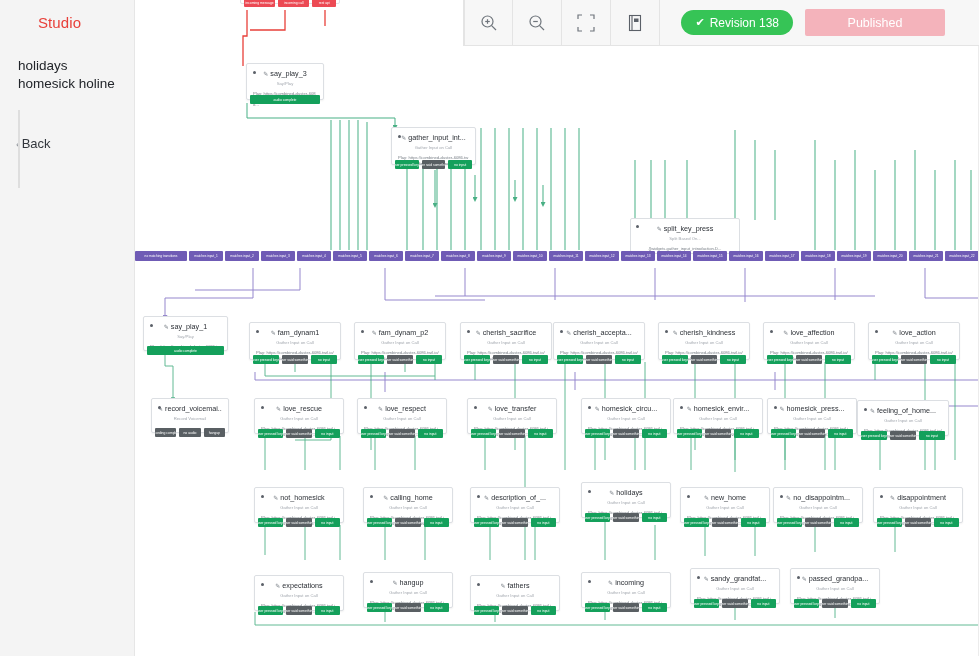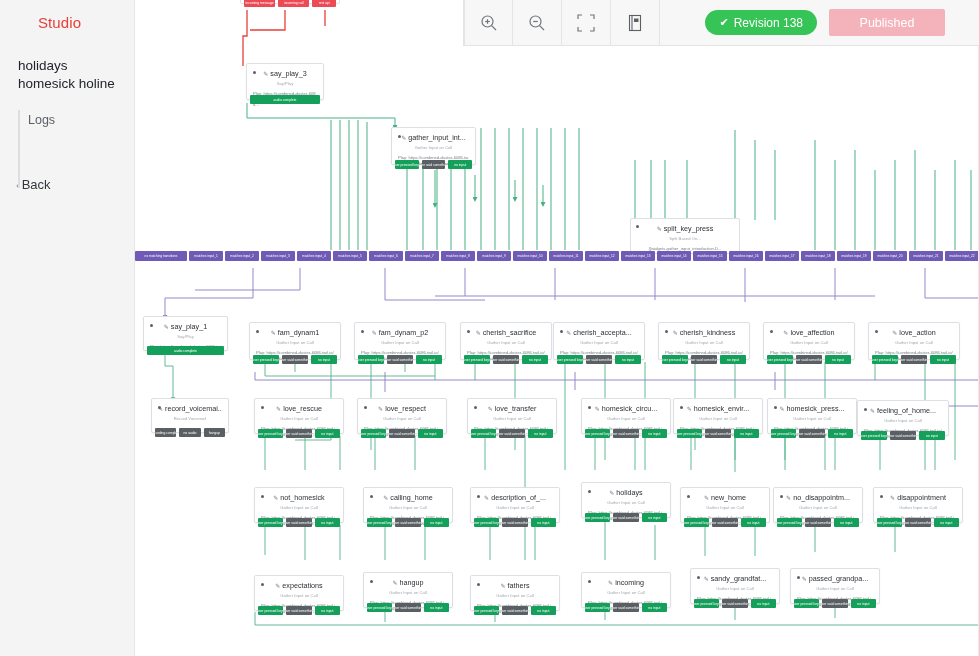--- a/index.html
+++ b/index.html
@@ -90,21 +90,21 @@
   .pill-revision {
     background: #36c456; color: #fff;
     border-radius: 14px; height: 25px;
     display: flex; align-items: center; gap: 5px;
     padding: 0 14px; font-size: 12px; cursor: pointer;
     margin-right: 12px;
   }
   .pill-revision .check { font-size: 11px; }
   .btn-published {
     background: #f4b3bb; color: #ffffff;
-    height: 27px; width: 116px;
+    height: 27px; width: 140px;
     display: flex; align-items: center; justify-content: center;
     font-size: 12.5px; cursor: pointer; border-radius: 2px;
     margin-right: 34px;
   }
 
   
   .node {
     position: absolute;
     background: #ffffff;
     border: 1px solid #dcdfe3;
@@ -195,23 +195,20 @@
 </style>
 </head>
 <body>
 
 <div id="app">
 
   <div class="sidebar">
     <div class="brand">Studio</div>
     <div class="flow-title">holidays homesick holine</div>
     <div class="nav">
-      <div class="nav-item">
-        <span>Logs</span>
-      </div>
     </div>
     <div class="back-link">
       <span class="chev">‹</span><span>Back</span>
     </div>
   </div>
 
   <div class="canvas">
     <div class="canvas-scroll">
 
       <svg class="wires" viewBox="0 0 844 656">

